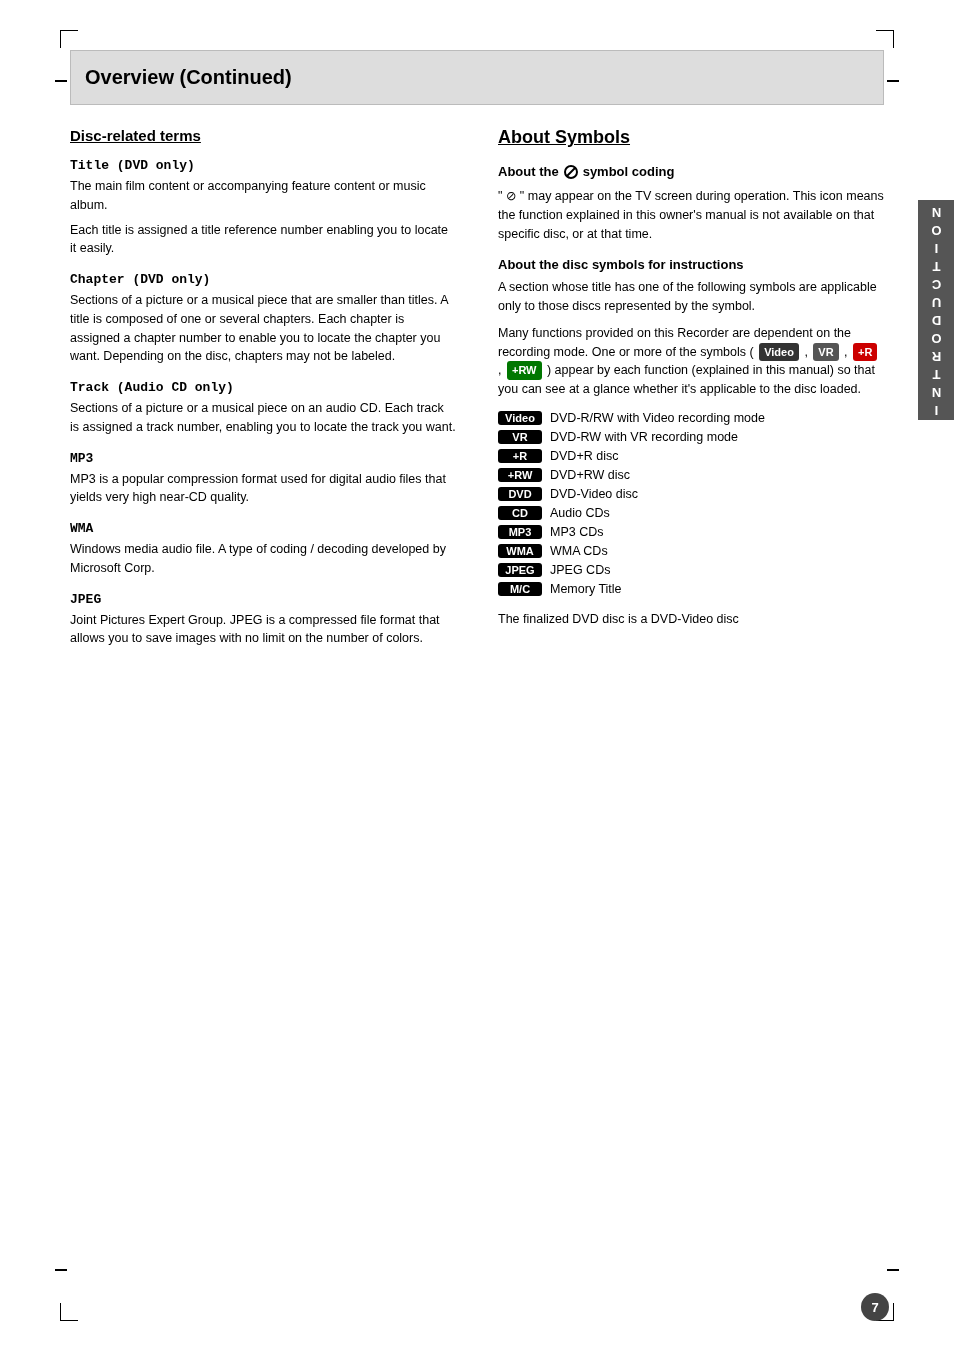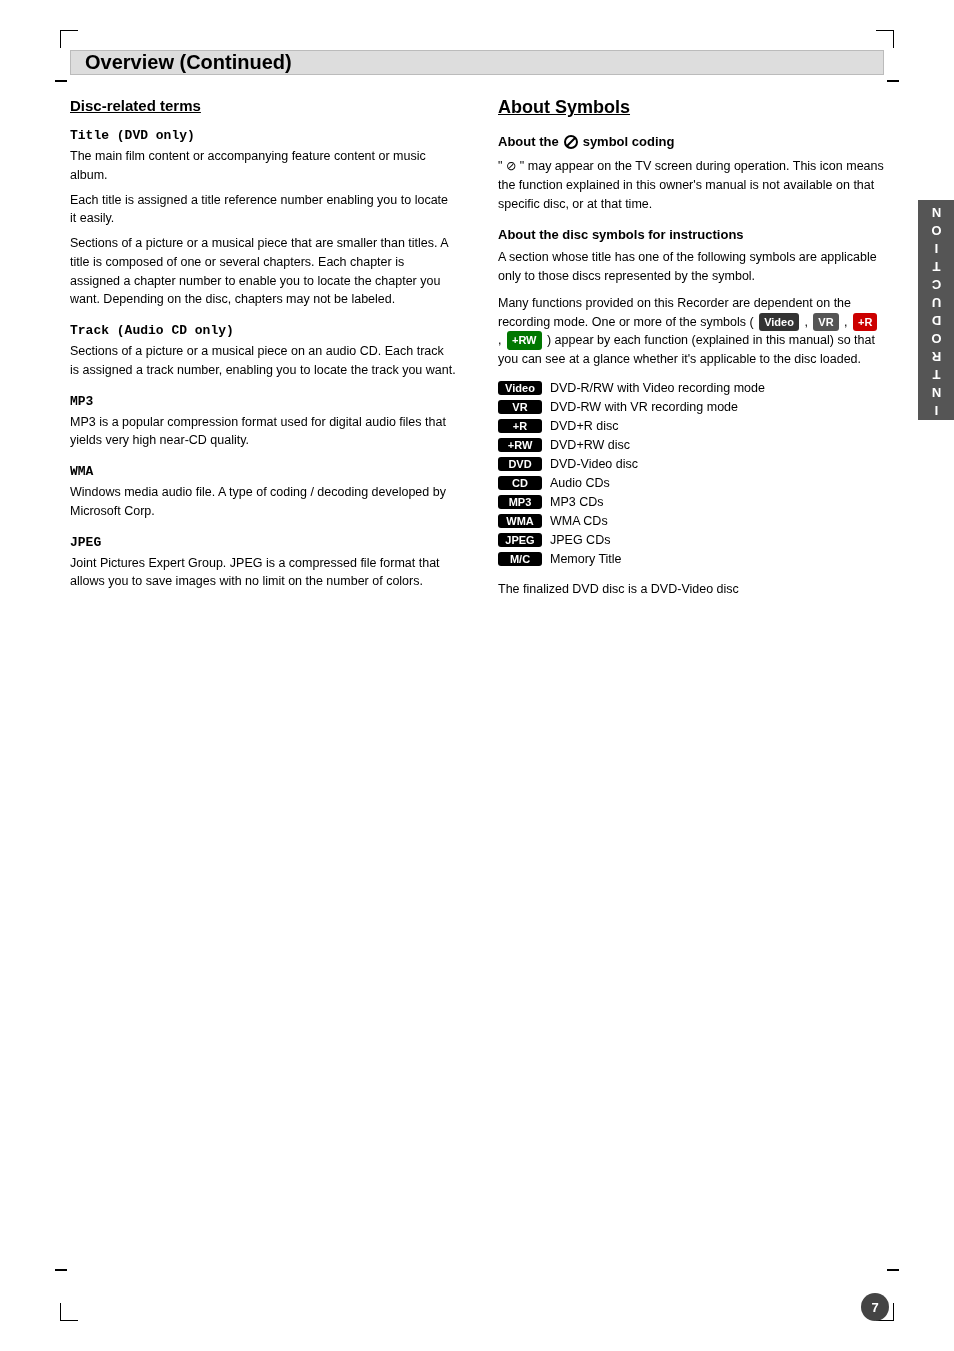--- a/index.html
+++ b/index.html
@@ -65,21 +65,21 @@
 
     
     .main-content {
       margin: 0 70px 0 70px;
       padding-top: 20px;
     }
 
     
     .page-title-bar {
       background: #ddd;
-      padding: 0 14px;
+      padding: 15px 14px;
       margin-bottom: 22px;
       border: 1px solid #bbb;
     }
     .page-title-bar h1 {
       font-size: 20px;
       font-weight: bold;
       color: #000;
     }
 
     
@@ -273,20 +273,23 @@
 
       <div class="col-left">
         <div class="section-heading">Disc-related terms</div>
 
         <div class="sub-heading">
           <span>Title (DVD only)</span>
         </div>
         <p>The main film content or accompanying feature content or music album.</p>
         <p>Each title is assigned a title reference number enabling you to locate it easily.</p>
 
+        <div class="sub-heading">
+          <span>Chapter (DVD only)</span>
+        </div>
         <p>Sections of a picture or a musical piece that are smaller than titles. A title is composed of one or several chapters. Each chapter is assigned a chapter number to enable you to locate the chapter you want. Depending on the disc, chapters may not be labeled.</p>
 
         <div class="sub-heading">
           <span>Track (Audio CD only)</span>
         </div>
         <p>Sections of a picture or a musical piece on an audio CD. Each track is assigned a track number, enabling you to locate the track you want.</p>
 
         <div class="sub-heading">
           <span>MP3</span>
         </div>

